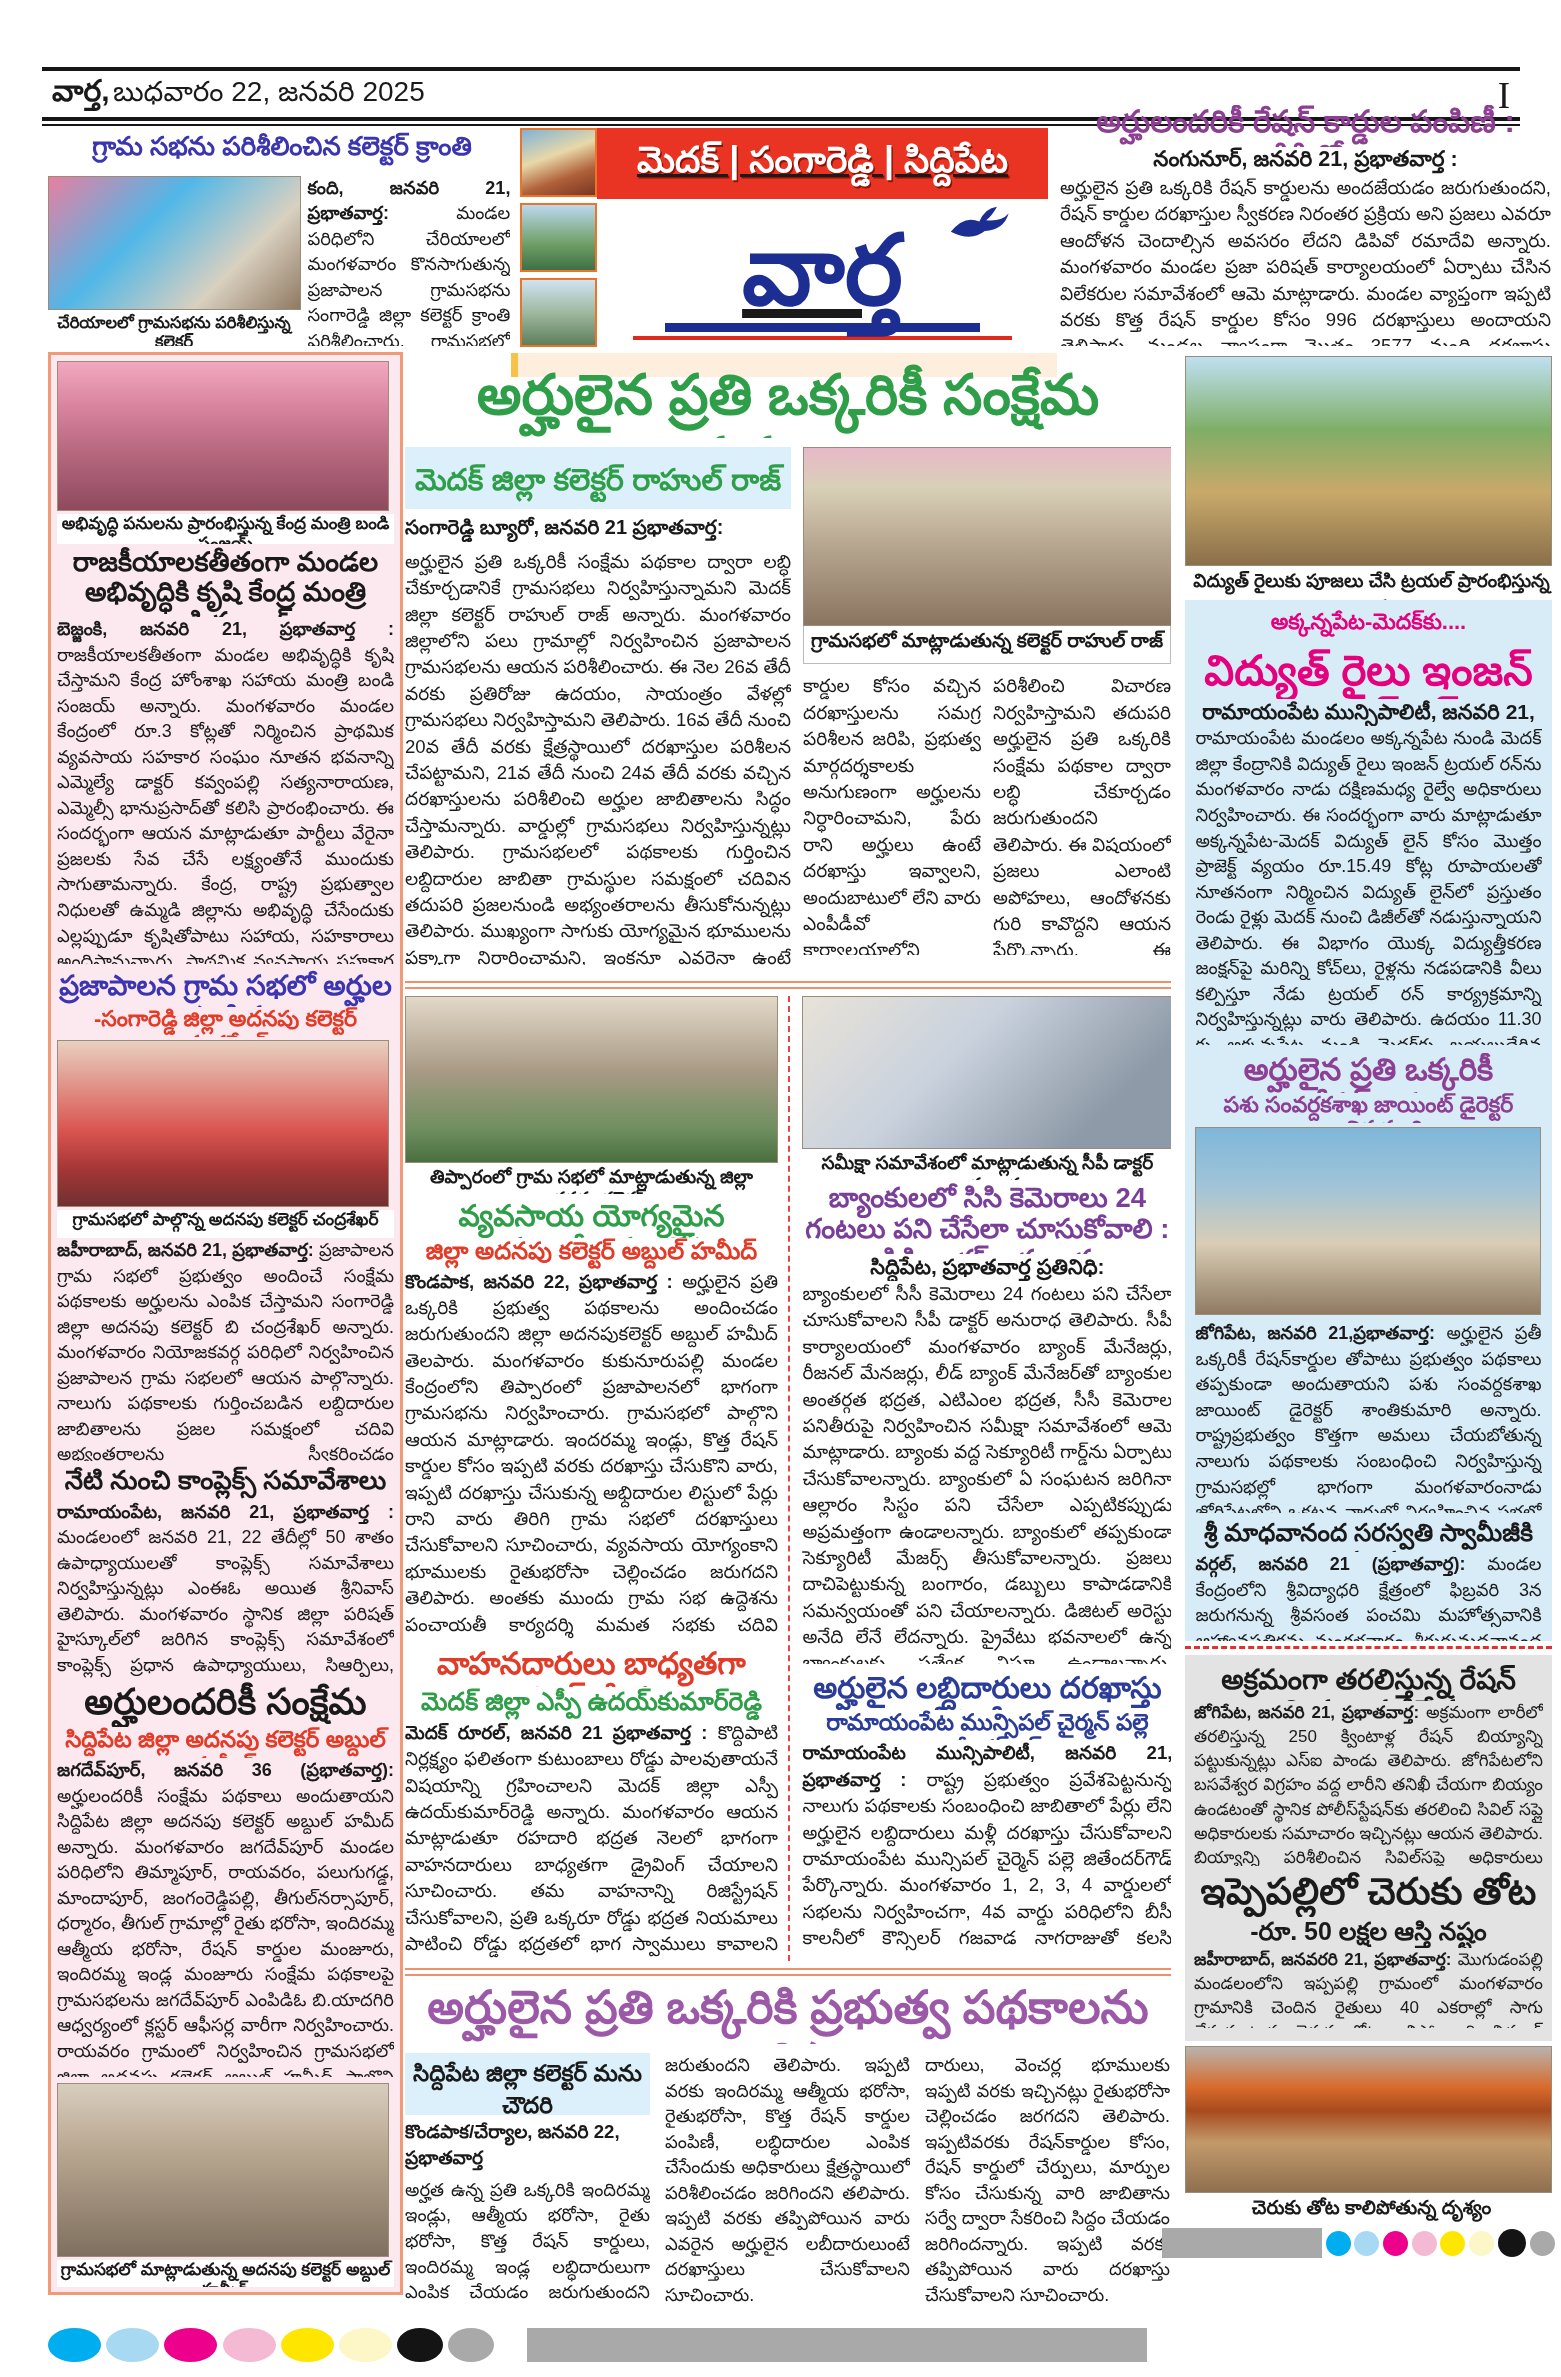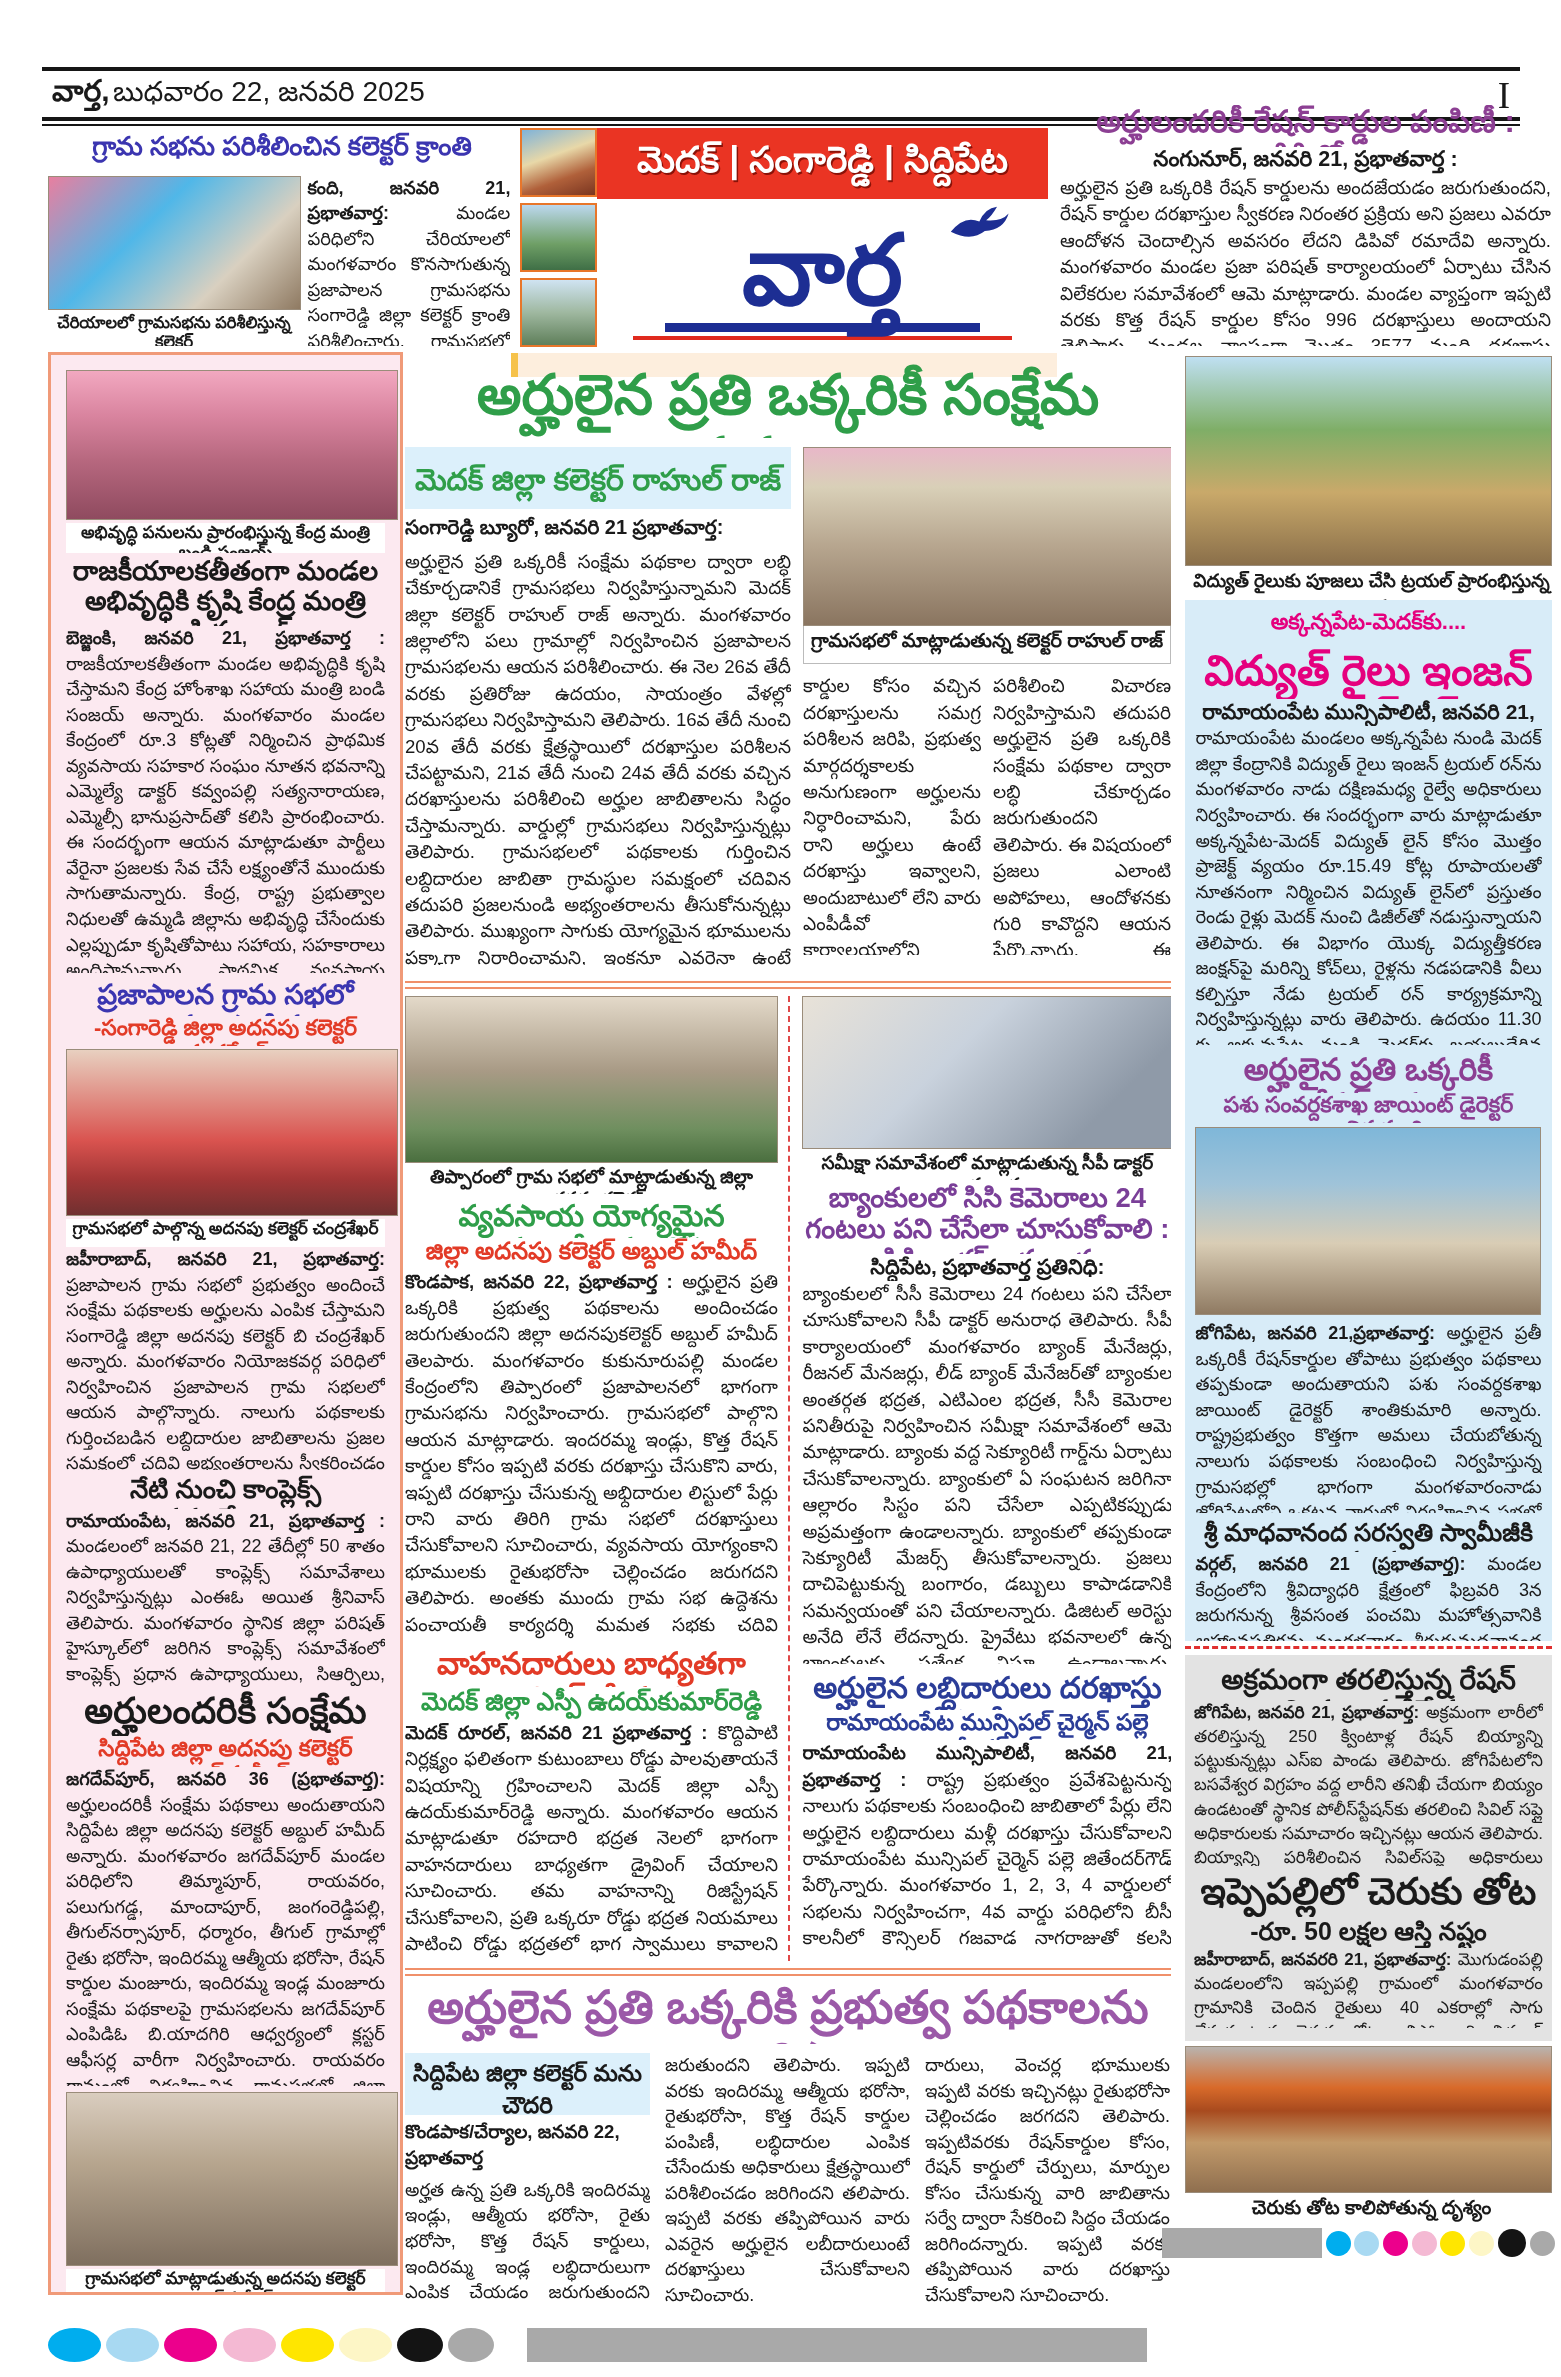--- a/index.html
+++ b/index.html
@@ -58,21 +58,21 @@
       </div>
     </div>
   </div>
 
   <div class="abs" style="left:520px;top:128px;width:528px;height:221px;display:flex;">
     <div style="width:77px;display:flex;flex-direction:column;gap:6px;">
       <div class="g-temple" style="height:65px;border:2.2px solid #e8762a;"></div>
       <div class="g-fountain" style="height:65px;border:2.2px solid #e8762a;"></div>
       <div class="g-church" style="height:65px;border:2.2px solid #e8762a;"></div>
     </div>
-    <div style="flex:1;display:flex;flex-direction:column;">
+    <div style="flex:1;display:flex;flex-direction:column;text-decoration:underline;">
       <div style="height:71px;background:#ea3423;display:flex;align-items:center;justify-content:center;">
         <span style="color:#fff;font-weight:bold;font-size:36px;text-shadow:1.5px 1.5px 0 #8a1208;">మెదక్ | సంగారెడ్డి | సిద్దిపేట</span>
       </div>
       <div style="flex:1;position:relative;text-align:center;">
         <svg width="68" height="48" viewBox="0 0 100 70" style="position:absolute;top:1.5px;right:36px;">
           <path d="M10 45 Q30 20 52 30 Q60 10 78 8 Q70 22 62 28 Q85 30 95 18 Q88 42 60 44 Q40 60 10 45 Z" fill="#1d2e93"></path>
         </svg>
         <div style="font-size:98px;font-weight:bold;color:#1d2e93;line-height:1.05;margin-top:20px;">వార్త</div>
         <div style="width:70%;height:9px;background:#1d2e93;margin:1.5px auto 0;"></div>
         <div style="width:84%;height:3.7px;background:#e02a1e;margin:3.7px auto 0;"></div>
@@ -198,21 +198,21 @@
     <div class="dot" style="width:25px;height:25px;background:#00adee;"></div>
     <div class="dot" style="width:25px;height:25px;background:#a8d9f2;"></div>
     <div class="dot" style="width:25px;height:25px;background:#ec008c;"></div>
     <div class="dot" style="width:25px;height:25px;background:#f4b9d3;"></div>
     <div class="dot" style="width:25px;height:25px;background:#ffe600;"></div>
     <div class="dot" style="width:25px;height:25px;background:#fdf6c6;"></div>
     <div class="dot" style="width:28px;height:28px;background:#141414;"></div>
     <div class="dot" style="width:25px;height:25px;background:#a9a9a9;"></div>
   </div>
 
-  <div class="abs" style="left:48px;top:352px;width:355px;height:1943px;background:#fce9f0;border:3px solid #f09a78;box-sizing:border-box;padding:15px;overflow:hidden;">
+  <div class="abs" style="left:48px;top:352px;width:355px;height:1943px;background:#fce9f0;border:3px solid #f09a78;box-sizing:border-box;padding:6px;overflow:hidden;">
     <div class="ph g-bandi" style="width:330px;height:148px;"></div>
     <div class="cap" style="font-size:17px;height:30px;margin-top:3px;background:#fff;">అభివృద్ధి పనులను ప్రారంభిస్తున్న కేంద్ర మంత్రి బండి సంజయ్</div>
     <div class="hl" style="font-size:27px;height:70px;margin-top:3px;">రాజకీయాలకతీతంగా మండల అభివృద్ధికి కృషి కేంద్ర మంత్రి బండి సంజయ్</div>
     <div class="bd" style="font-size:18px;height:347px;">
       <span class="dl">బెజ్జంకి, జనవరి 21, ప్రభాతవార్త :</span>
       <span>రాజకీయాలకతీతంగా మండల అభివృద్ధికి కృషి చేస్తామని కేంద్ర హోంశాఖ సహాయ మంత్రి బండి సంజయ్ అన్నారు. మంగళవారం మండల కేంద్రంలో రూ.3 కోట్లతో నిర్మించిన ప్రాథమిక వ్యవసాయ సహకార సంఘం నూతన భవనాన్ని ఎమ్మెల్యే డాక్టర్ కవ్వంపల్లి సత్యనారాయణ, ఎమ్మెల్సీ భానుప్రసాద్‌తో కలిసి ప్రారంభించారు. ఈ సందర్భంగా ఆయన మాట్లాడుతూ పార్టీలు వేరైనా ప్రజలకు సేవ చేసే లక్ష్యంతోనే ముందుకు సాగుతామన్నారు. కేంద్ర, రాష్ట్ర ప్రభుత్వాల నిధులతో ఉమ్మడి జిల్లాను అభివృద్ధి చేసేందుకు ఎల్లప్పుడూ కృషితోపాటు సహాయ, సహకారాలు అందిస్తామన్నారు. ప్రాథమిక వ్యవసాయ సహకార సంఘం ఇతర బ్యాంక్‌సంస్థలను రైతులు వినియోగించుకోవాలన్నారు. తీసుకున్న రుణాలను సకాలంలో చెల్లించి సంస్థల అభివృద్ధికి సహకరించాలన్నారు. పిఎసిఎస్ భవనాన్ని నూతన హంగులతో తీర్చిదిద్దిన చైర్మన్ తన్నీరు శరత్‌రావు, కమిటీ డైరెక్టర్లను ఆయన అభినందించారు. అనంతరం బండి సంజయ్, సత్యనారాయణ, భానుప్రసాద్‌లను శాలువాలతో ఘనంగా సత్కరించి జ్ఞాపికలను అందజేశారు. కార్యక్రమంలో బిజెపి, కాంగ్రెస్ పార్టీ నాయకులు తదితరులు పాల్గొన్నారు.</span>
     </div>
     <div class="hl" style="font-size:28px;color:#3b35b0;height:37px;margin-top:6px;">ప్రజాపాలన గ్రామ సభలో అర్హుల ఎంపిక</div>
     <div class="hl" style="font-size:22px;color:#e23b27;height:30px;">-సంగారెడ్డి జిల్లా అదనపు కలెక్టర్ చంద్రశేఖర్</div>
     <div class="ph g-chand" style="width:330px;height:165px;margin-top:3px;"></div>

